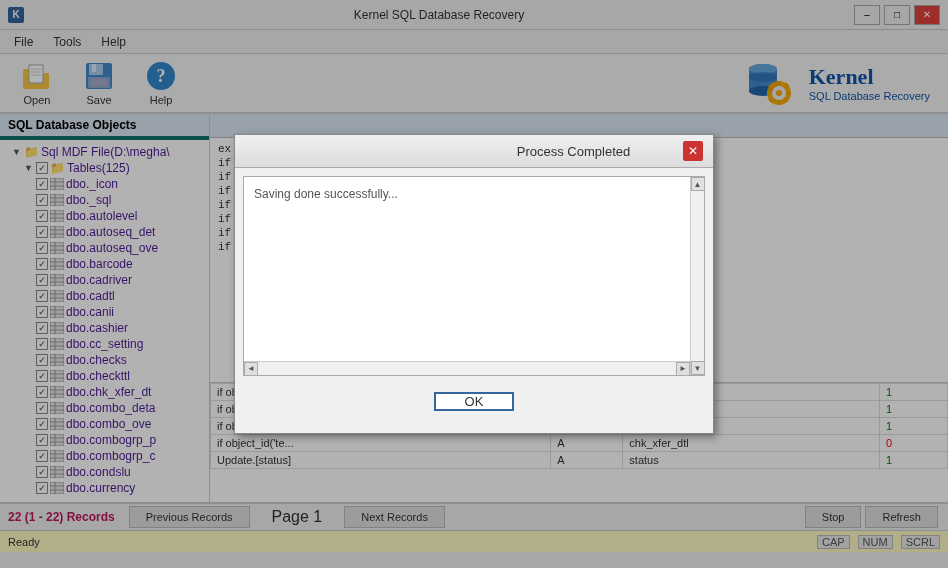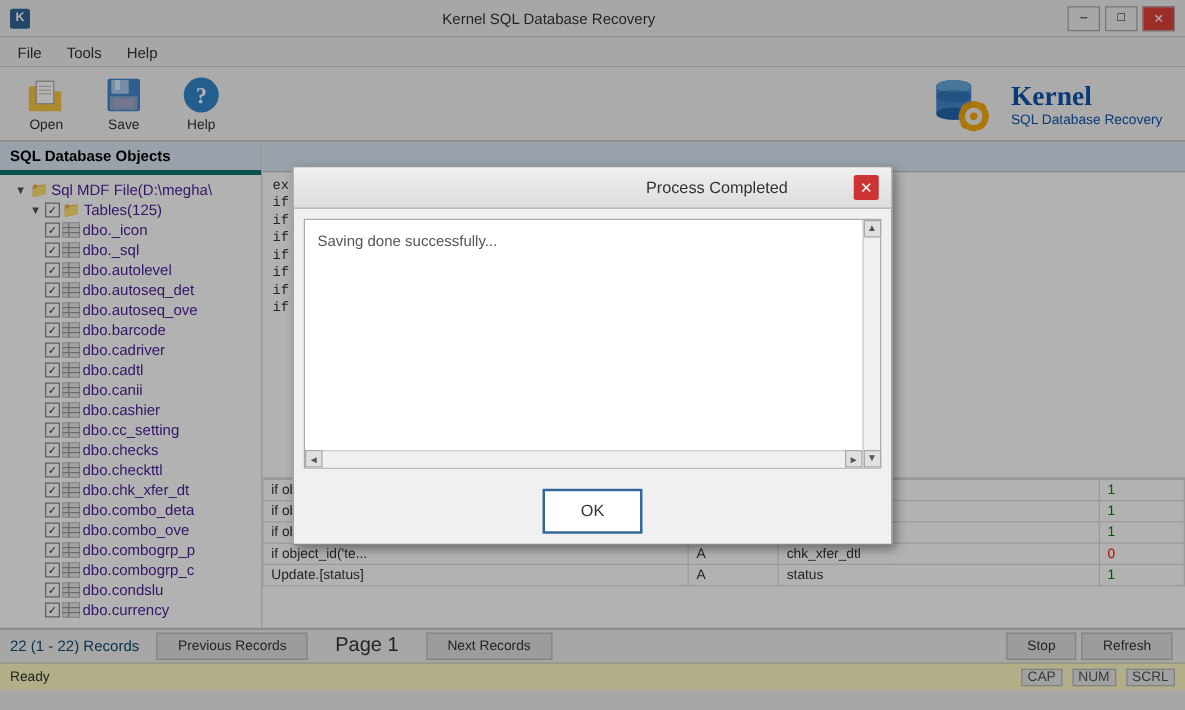--- a/index.html
+++ b/index.html
@@ -220,22 +220,22 @@
       height: 28px;
       background: #f0f0f0;
       border-top: 2px solid #ccc;
       display: flex;
       align-items: center;
       padding: 0 8px;
       gap: 0;
     }
     .bottom-records {
       font-size: 12px;
-      font-weight: normal;
-      color: #0c4a6e;
+      font-weight: bold;
+      color: #be185d;
       padding-right: 12px;
     }
     .nav-btn {
       height: 22px;
       padding: 0 16px;
       background: #e0e0e0;
       border: 1px solid #bbb;
       cursor: pointer;
       font-size: 11px;
       color: #333;
@@ -357,21 +357,21 @@
       border: 1px solid #aaa;
       display: flex; align-items: center; justify-content: center;
       font-size: 8px; cursor: pointer;
     }
     .modal-footer {
       padding: 8px;
       display: flex;
       justify-content: center;
     }
     .ok-btn {
-      width: 80px; height: 36px;
+      width: 80px; height: 19px;
       background: white;
       border: 2px solid #336699;
       cursor: pointer;
       font-size: 13px;
       color: #333;
       display: flex; align-items: center; justify-content: center;
     }
   </style>
 </head>
 <body>

